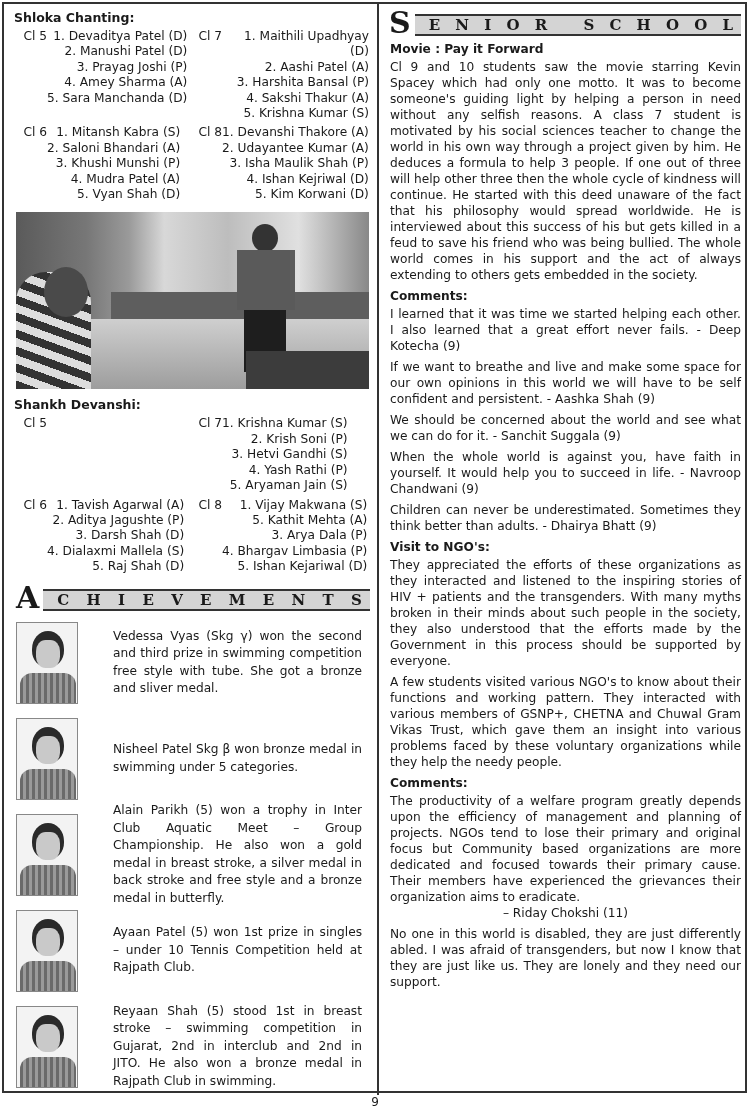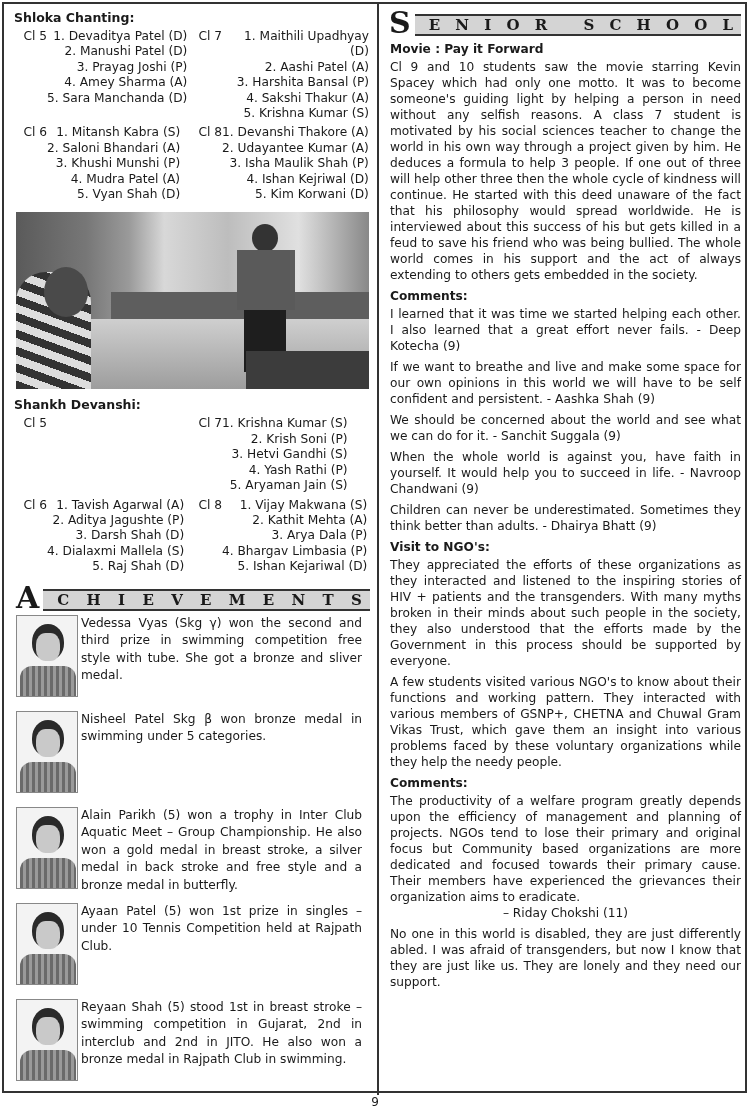--- a/index.html
+++ b/index.html
@@ -22,21 +22,21 @@
   .photo-main .boy { position:absolute; left:218px; top:12px; width:60px; height:148px; }
   .photo-main .boy .head { position:absolute; left:18px; top:0; width:26px; height:28px; background:#333; border-radius:50%; }
   .photo-main .boy .shirt { position:absolute; left:3px; top:26px; width:58px; height:60px; background:#5a5a5a; }
   .photo-main .boy .pants { position:absolute; left:10px; top:86px; width:42px; height:62px; background:#1e1e1e; }
   .photo-main .table { position:absolute; left:230px; bottom:0; width:123px; height:38px; background:#3c3c3c; }
   .achieve-head, .senior-head { display:flex; align-items:flex-end; margin: 6px 8px 4px 10px; }
   .big-letter { font-family: "DejaVu Serif", serif; font-weight: bold; font-size: 30px; line-height: 26px; margin-right: 4px; }
   .band { flex:1; height: 22px; background:#d4d4d4; border-top:2px solid #333; border-bottom:2px solid #333;
     display:flex; justify-content:space-between; align-items:center; padding: 0 8px 0 14px;
     font-family: "DejaVu Serif", serif; font-weight:bold; font-size: 15px; }
-  .ach-item { display:flex; margin: 0 16px 0 10px; height: 96px; }
+  .ach-item { display:flex; align-items:center; margin: 0 16px 0 10px; height: 96px; gap: 32px; }
   .ach-photo { width: 62px; height: 82px; border: 1px solid #888; flex-shrink:0; margin-right: 3px; position:relative; overflow:hidden;
     background: linear-gradient(#f3f3f3 0%, #f3f3f3 100%); }
   .ach-photo .ph-head { position:absolute; left:15px; top:8px; width:32px; height:36px; background:#2a2a2a; border-radius: 50% 50% 45% 45%; }
   .ach-photo .ph-face { position:absolute; left:19px; top:17px; width:24px; height:28px; background:#c9c9c9; border-radius: 40%; }
   .ach-photo .ph-body { position:absolute; left:3px; top:50px; width:56px; height:32px; background:repeating-linear-gradient(90deg,#6a6a6a 0 3px,#9a9a9a 3px 6px); border-radius: 12px 12px 0 0; }
   .ach-text { font-size: 12.2px; line-height: 17.5px; text-align: justify; }
   .subhead { font-weight:bold; font-size: 12.2px; margin: 6px 8px 3px 11px; }
   .para { font-size: 12.2px; line-height: 16px; text-align: justify; margin: 0 8px 5px 11px; }
   .para.right { text-align: center; margin-top: -5px; }
   .page-num { position:absolute; left:0; width:750px; top:1095px; text-align:center; font-size: 12px; }
@@ -125,21 +125,21 @@
             <li>2. Aditya Jagushte (P)</li>
             <li>3. Darsh Shah (D)</li>
             <li>4. Dialaxmi Mallela (S)</li>
             <li>5. Raj Shah (D)</li>
           </ol>
         </div>
         <div class="cls">
           <span class="cl-label">Cl 8</span>
           <ol>
             <li>1. Vijay Makwana (S)</li>
-            <li>2. Kathit Mehta (A)</li>
+            <li>5. Kathit Mehta (A)</li>
             <li>3. Arya Dala (P)</li>
             <li>4. Bhargav Limbasia (P)</li>
             <li>5. Ishan Kejariwal (D)</li>
           </ol>
         </div>
       </div>
 
     <div class="achieve-head">
       <span class="big-letter">A</span>
       <div class="band" id="ach-band">

